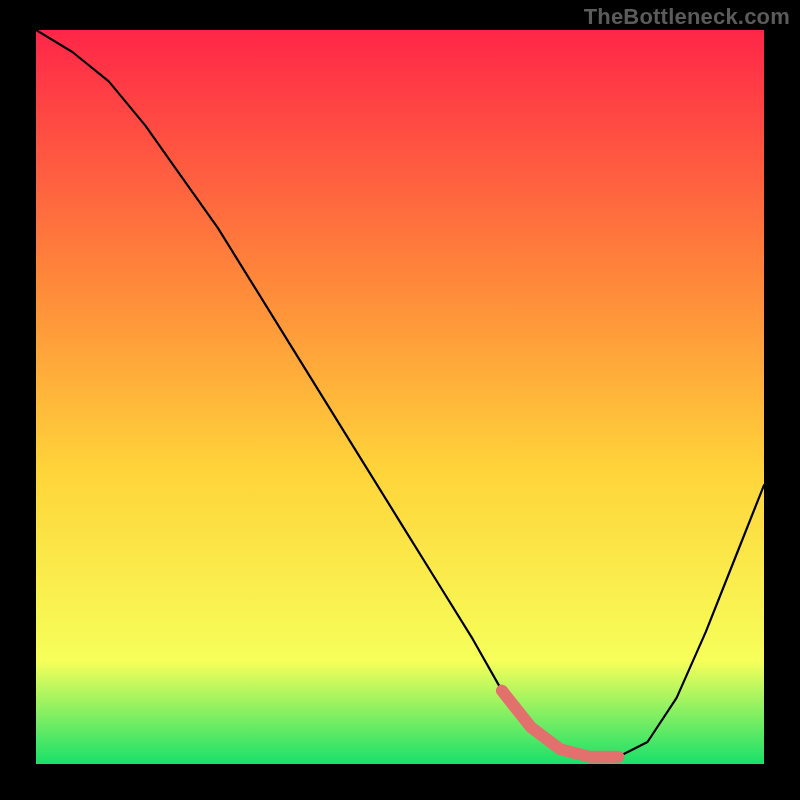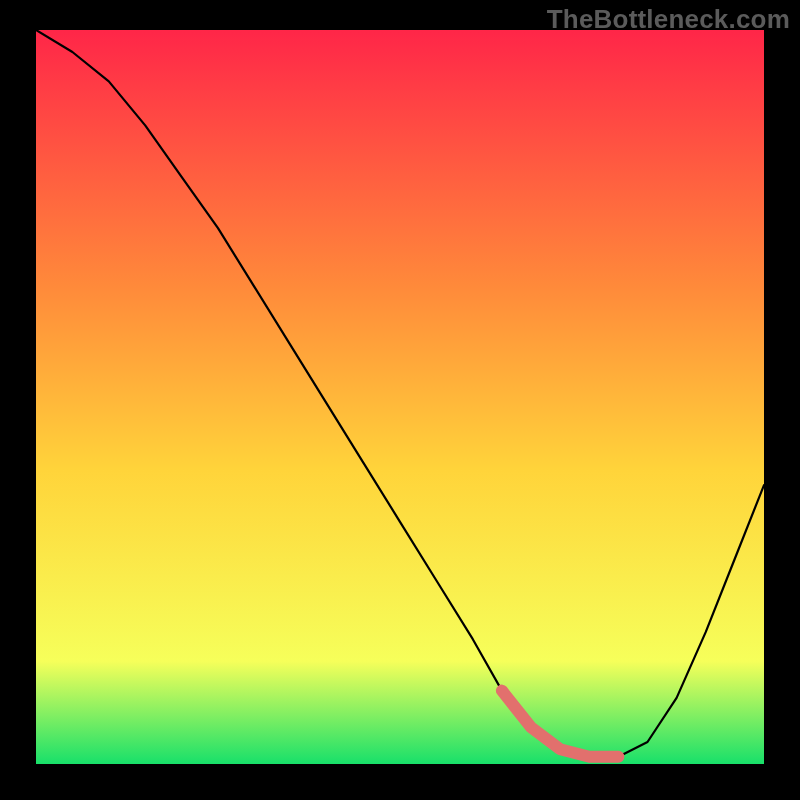--- a/index.html
+++ b/index.html
@@ -15,21 +15,21 @@
     position: relative;
     width: 800px;
     height: 800px;
     background: #000;
   }
   .watermark {
     position: absolute;
     top: 4px;
     right: 10px;
     color: #5b5b5b;
-    font-size: 26px;
+    font-size: 22px;
     font-weight: 600;
     letter-spacing: 0.2px;
     z-index: 10;
     user-select: none;
   }
   .plot {
     position: absolute;
     left: 36px;
     top: 30px;
     width: 728px;

